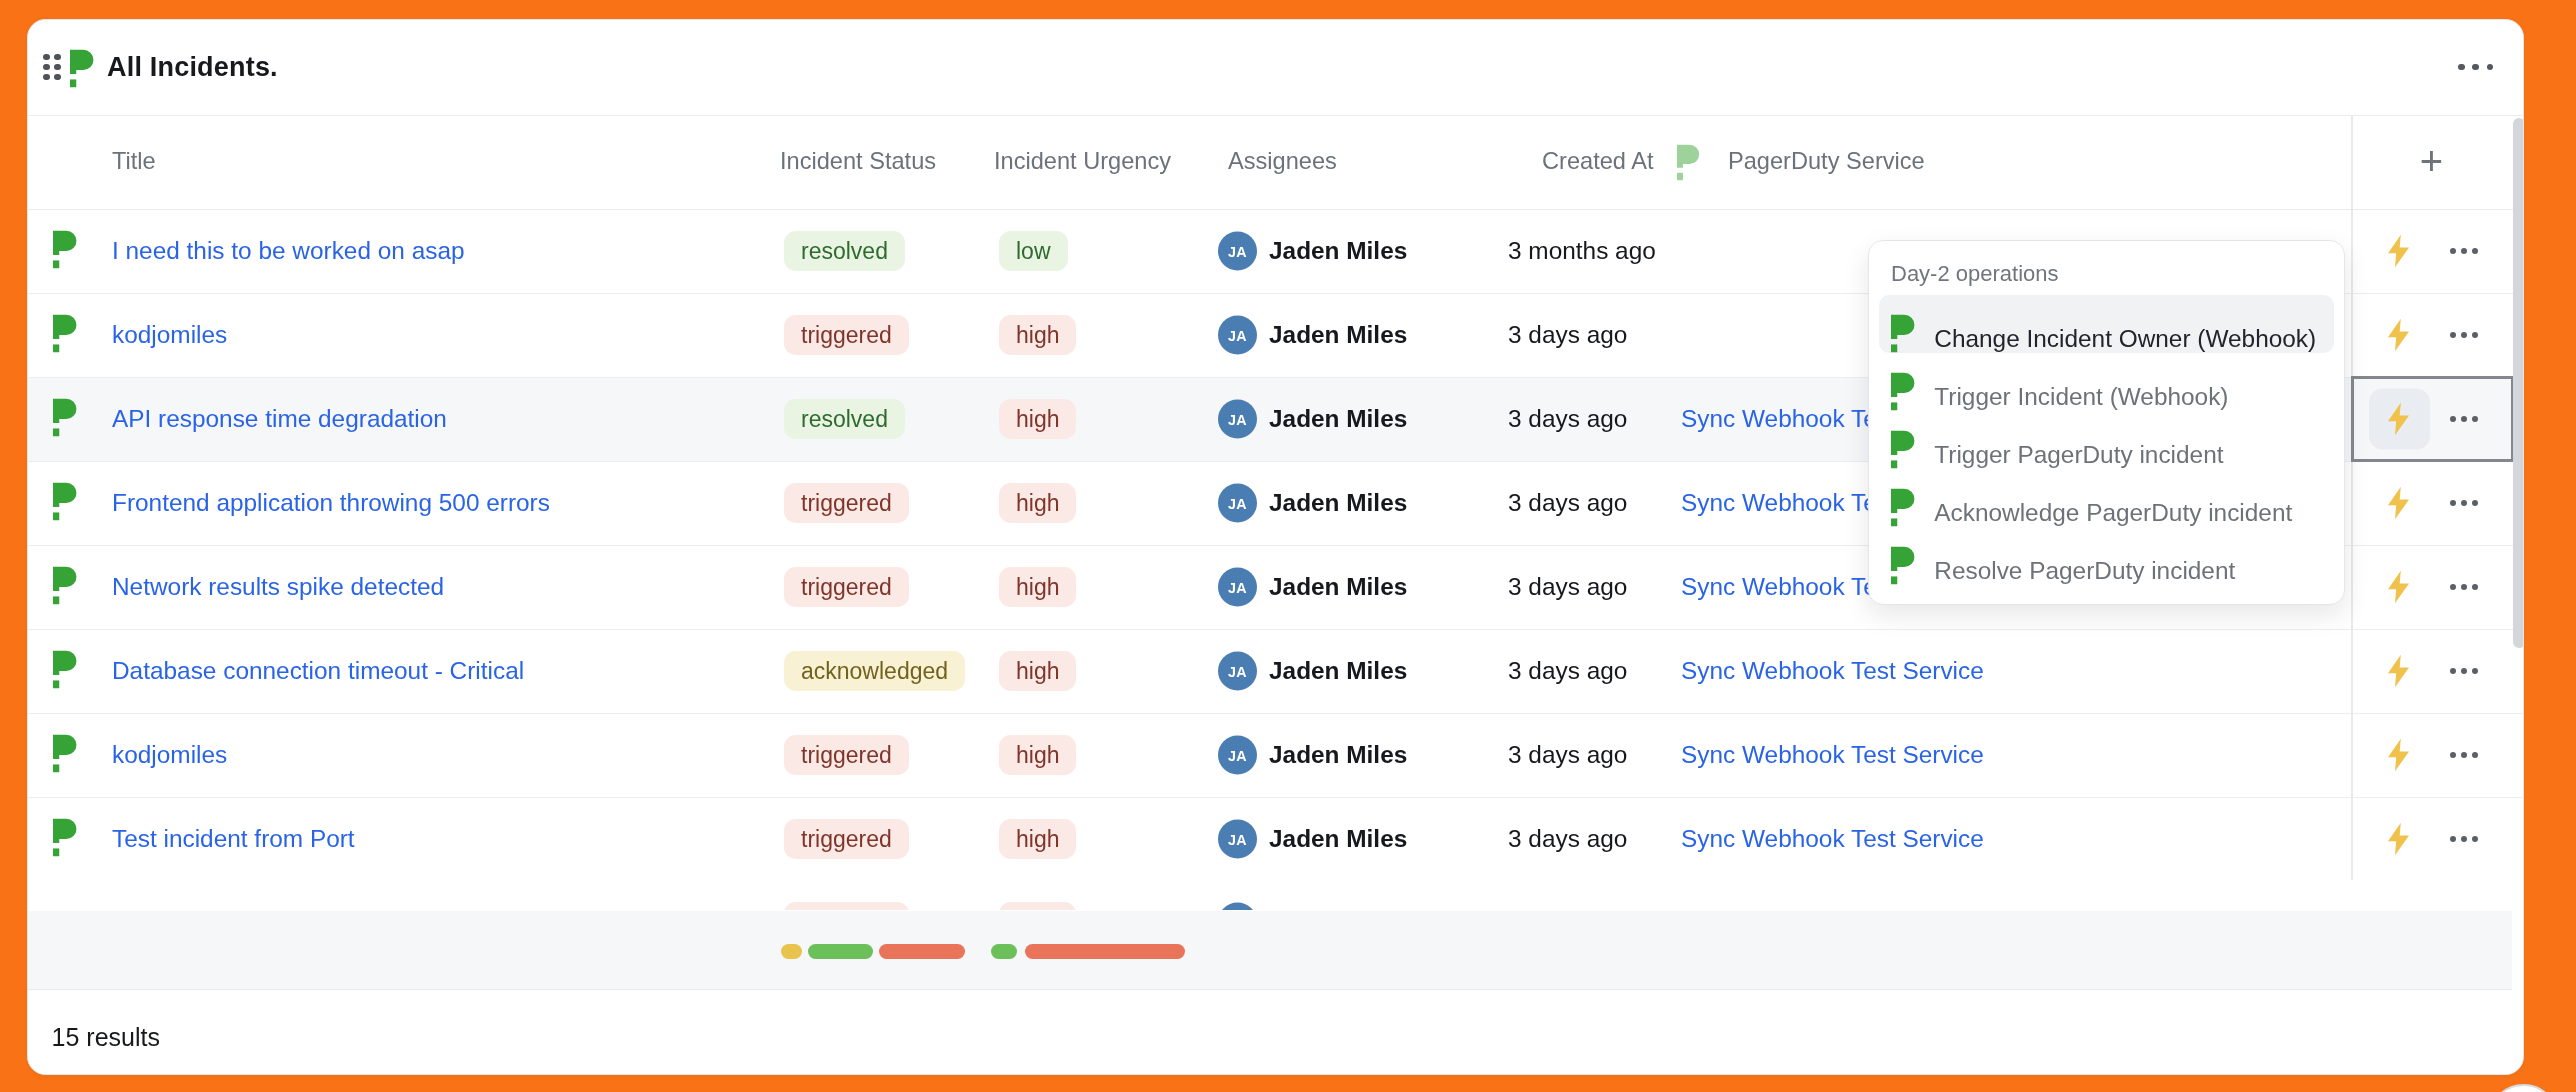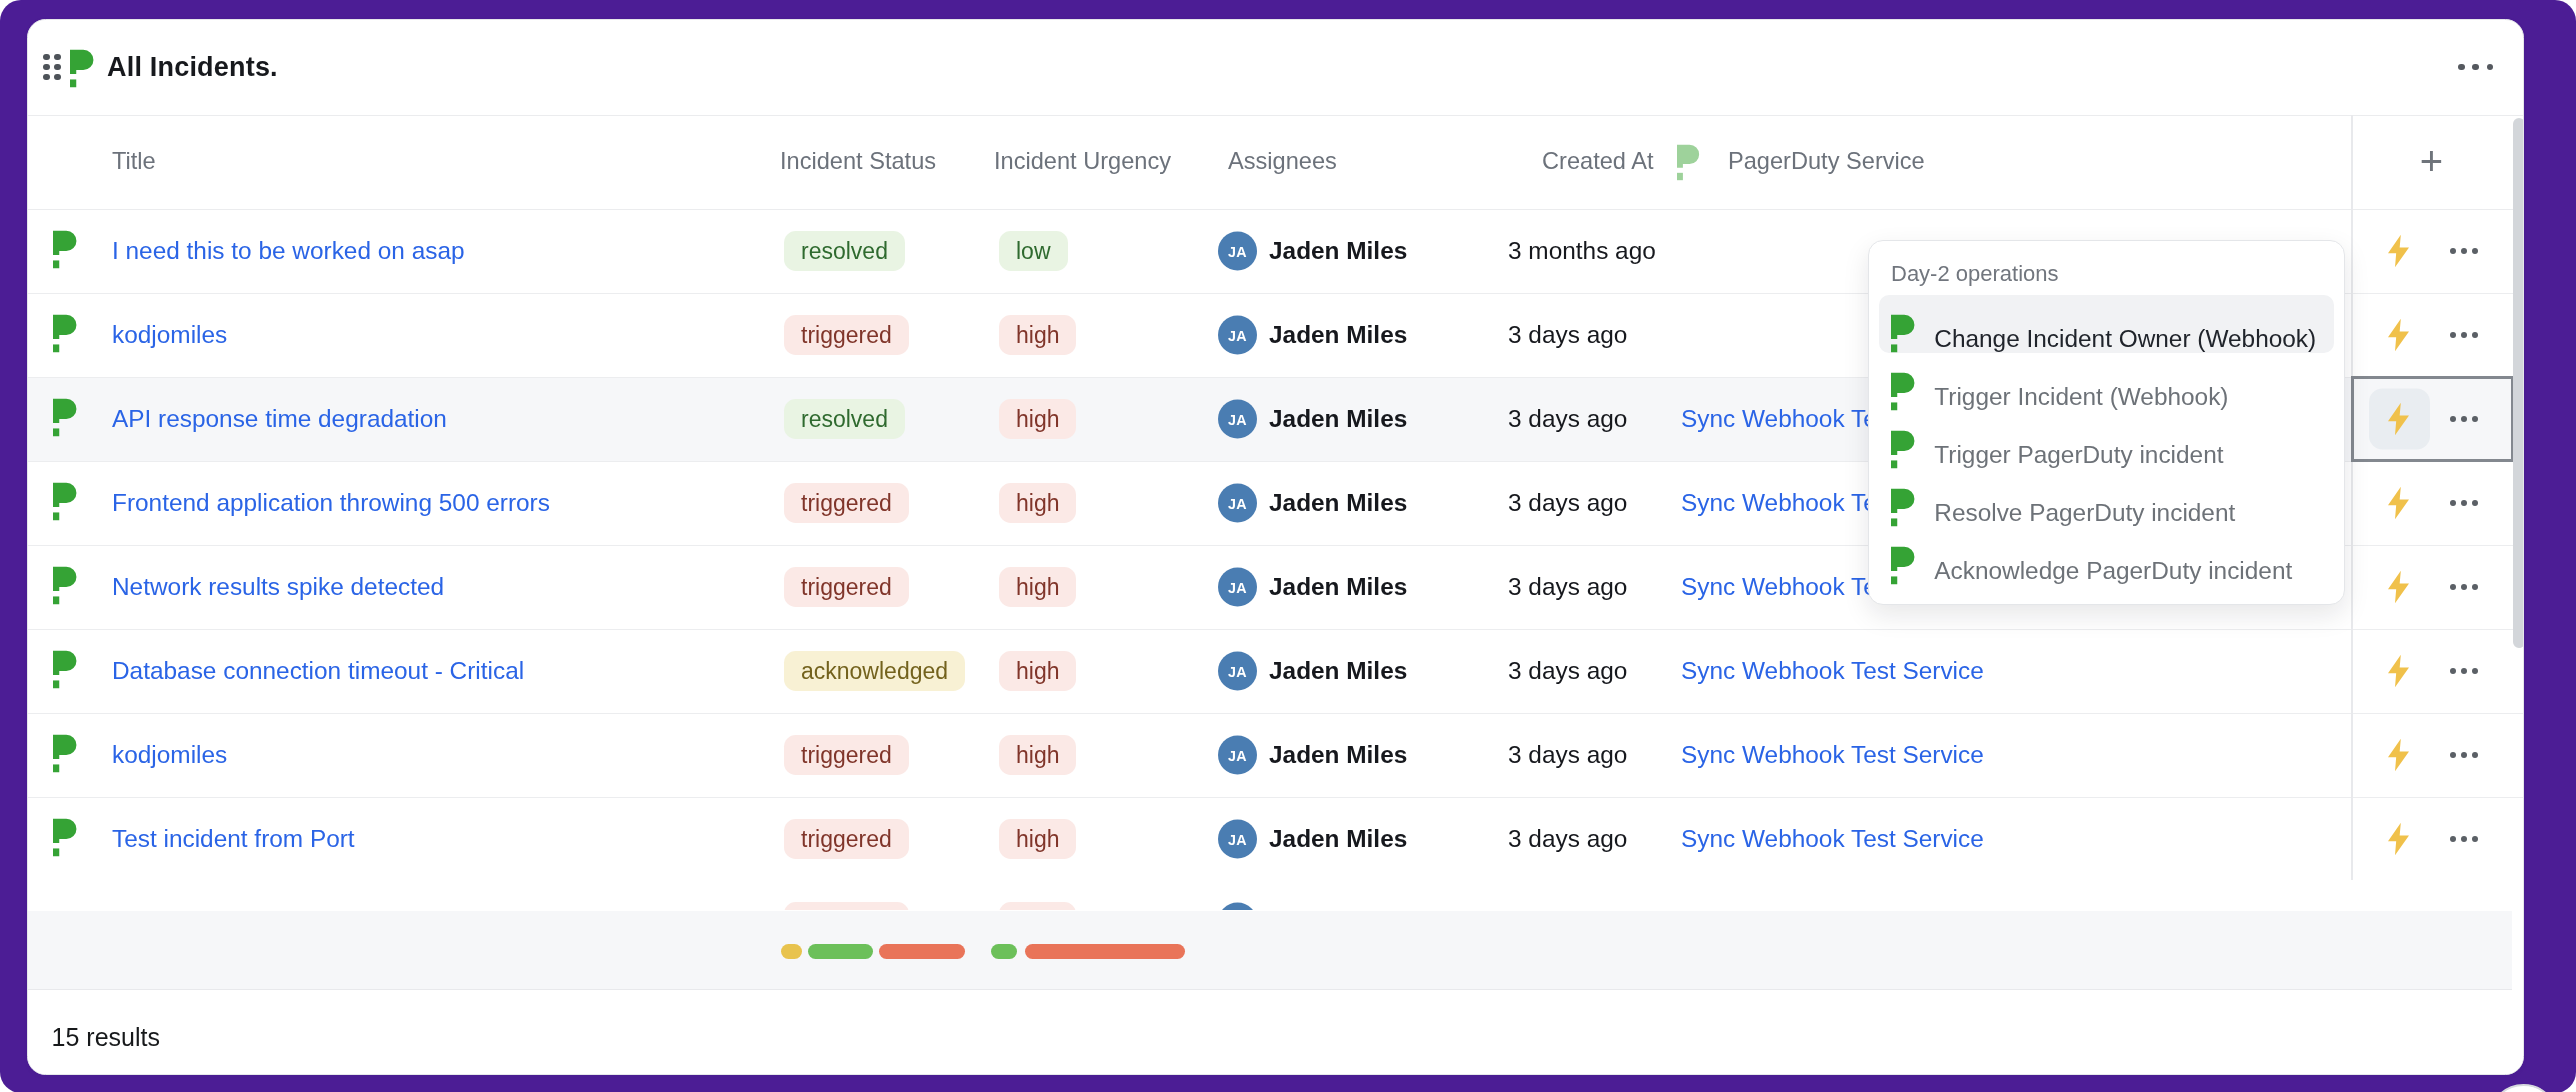--- a/index.html
+++ b/index.html
@@ -1,18 +1,18 @@
 <!DOCTYPE html>
 <html style="--pd-green: #35A335; --link: #2A64E6; --bg-green: #E9F4E3; --tx-green: #2F6A2F; --bg-red: #FBE9E6; --tx-red: #80352A; --bg-yellow: #F8F1D4; --tx-yellow: #73621D; --avatar: #4A7DB2;font-size:13.5px"><head>
 <meta charset="utf-8">
 <style>
   * { margin:0; padding:0; box-sizing:border-box; }
   html,body { background:#ffffff; }
   body { font-family:"Liberation Sans", sans-serif; }
-  #stage { position:relative; width:2576px; height:1093px; background:#4c1d95; overflow:hidden;border-radius:21px; }
+  #stage { position:relative; width:2576px; height:1093px; background:#f97316; overflow:hidden; }
 
   .card { position:absolute; left:27px; top:18.5px; width:2497px; height:1056px;
           background:#fff; border:1.7px solid #E5E7EA; border-radius:18.5px; overflow:hidden;
           box-shadow:0 1.7px 5px rgba(16,24,40,.04); }
 
   
   .widget-header { position:absolute; left:0; top:0; right:0; height:95px; }
   .drag-handle { position:absolute; left:15px; top:34px; display:grid;
                  grid-template-columns:repeat(2,6.7px); grid-template-rows:repeat(3,6.7px);
                  column-gap:4.2px; row-gap:3.4px; cursor:grab; }
@@ -383,30 +383,30 @@
             </span>
     <span class="mi-label">Trigger PagerDuty incident</span>
   </div>
           <div class="menu-item">
     <span class="mi-icon">
               <svg viewBox="0 0 32 48" width="25" height="39" fill="currentColor" aria-hidden="true">
     <path d="M0 0 h17 a13 13 0 0 1 0 26 h-9 v5 h-8 z"></path>
     <rect y="38" width="8" height="10"></rect>
   </svg>
             </span>
-    <span class="mi-label">Resolve PagerDuty incident</span>
+    <span class="mi-label">Acknowledge PagerDuty incident</span>
   </div>
           <div class="menu-item">
     <span class="mi-icon">
               <svg viewBox="0 0 32 48" width="25" height="39" fill="currentColor" aria-hidden="true">
     <path d="M0 0 h17 a13 13 0 0 1 0 26 h-9 v5 h-8 z"></path>
     <rect y="38" width="8" height="10"></rect>
   </svg>
             </span>
-    <span class="mi-label">Acknowledge PagerDuty incident</span>
+    <span class="mi-label">Resolve PagerDuty incident</span>
   </div>
         </div>
     </div>
 
   </div>
 
   <div class="float-circle"></div>
 </div>
 
 

